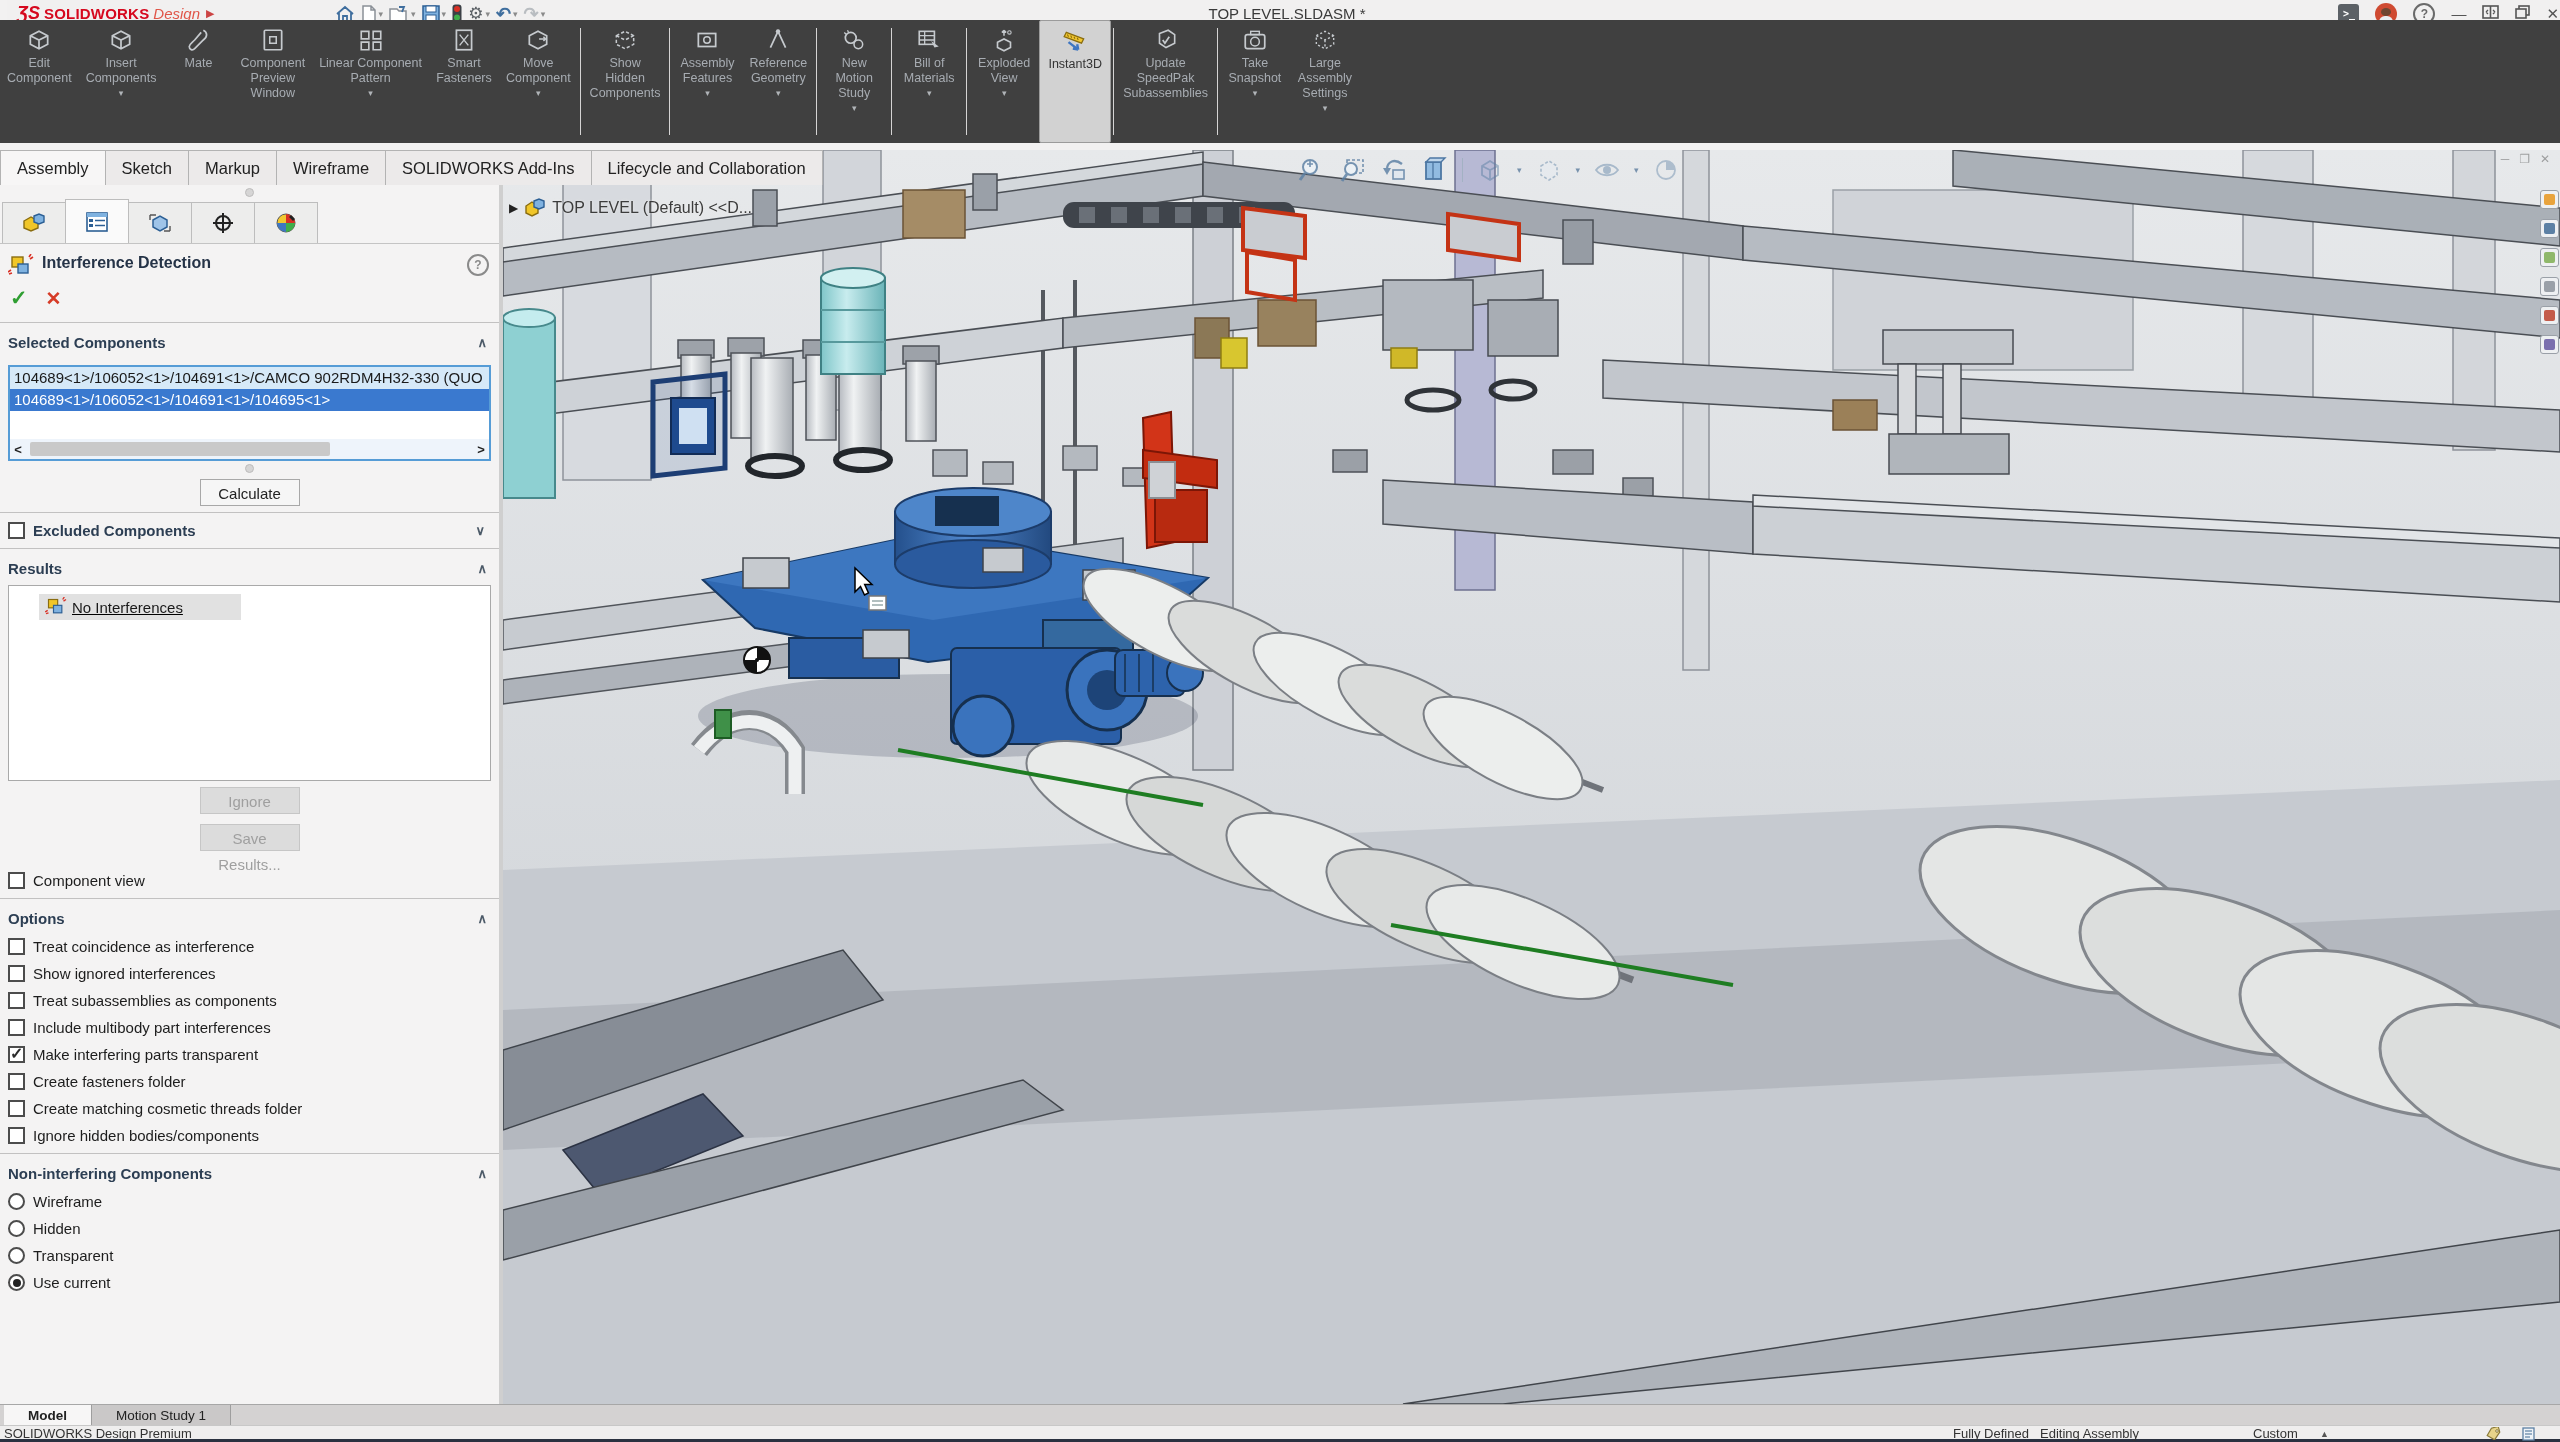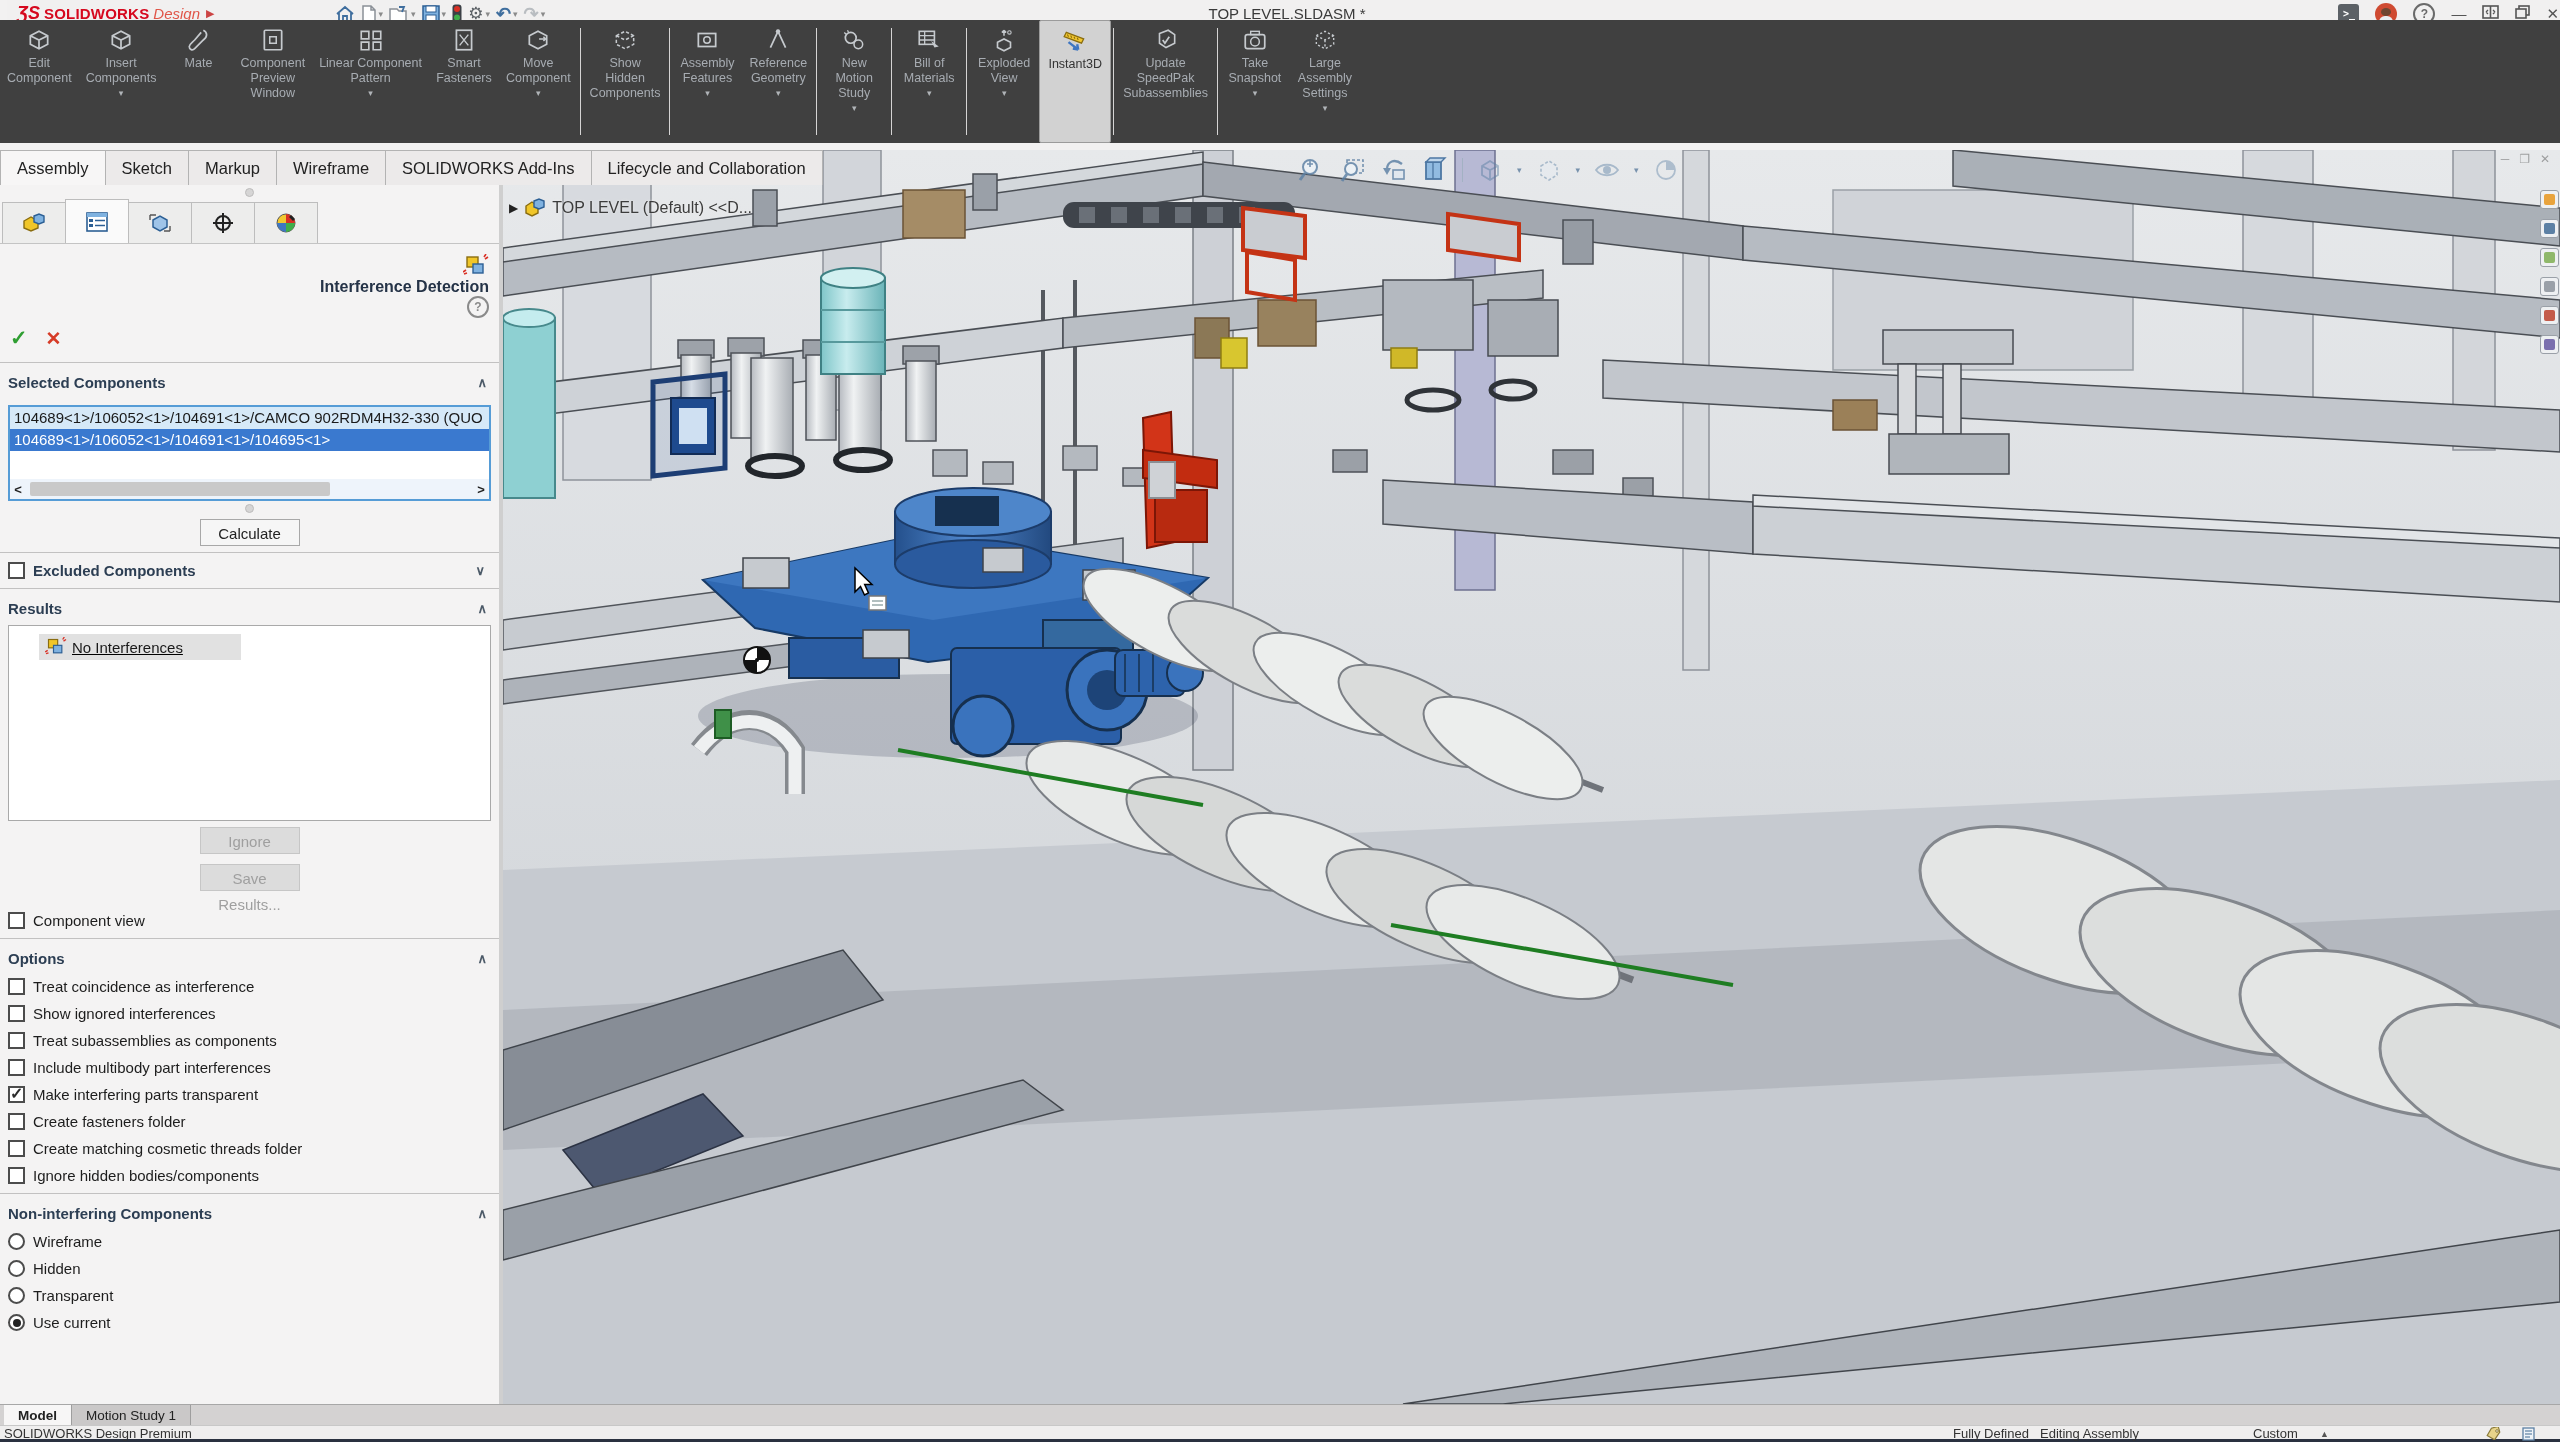--- a/index.html
+++ b/index.html
@@ -48,21 +48,21 @@
   .rightstrip{position:absolute;right:0;top:40px;width:22px;display:flex;flex-direction:column;align-items:center;gap:10px;z-index:5;}
   .rs-ic{width:17px;height:17px;border-radius:3px;border:1px solid #9aa0a8;background:#eef0f2;position:relative;}
   .rs-ic i{position:absolute;left:3px;top:3px;right:3px;bottom:3px;border-radius:2px;display:block;}
   .winghost{position:absolute;right:10px;top:2px;display:flex;gap:10px;opacity:.45;z-index:5;font-size:12px;color:#444;}
   
   .panel{position:absolute;left:0;top:185px;width:503px;height:1219px;background:#f4f3f3;border-right:4px solid #cfcfcf;z-index:4;box-sizing:border-box;}
   .grabdot{width:7px;height:7px;border-radius:50%;background:#d6d5d5;border:1px solid #bdbcbc;margin:3px auto 2px;}
   .ptabs{display:flex;align-items:flex-end;height:44px;border-bottom:1px solid #c4c4c4;padding-left:2px;}
   .ptab{width:62px;height:40px;background:#ededec;border:1px solid #bdbdbd;border-bottom:none;display:flex;align-items:center;justify-content:center;margin-right:-1px;}
   .ptab.active{background:#fafafa;height:43px;position:relative;z-index:2;}
-  .ptitle-row{display:flex;align-items:flex-end;padding:10px 10px 4px 8px;flex-direction:column;}
+  .ptitle-row{display:flex;align-items:flex-start;padding:10px 10px 4px 8px;}
   .ptitle{font-size:16px;font-weight:bold;color:#253347;margin-left:8px;flex:1;}
   .okrow{display:flex;align-items:center;gap:18px;padding:4px 0 8px 10px;}
   .okrow .ok{color:#2f9e32;font-size:21px;font-weight:bold;}
   .okrow .cancel{color:#d63b27;font-size:19px;font-weight:bold;}
   .pdiv{height:1px;background:#c2c1c1;margin:4px 0;}
   .sec-head{display:flex;align-items:center;padding:7px 12px 6px 8px;}
   .sec-head .st{font-size:15px;font-weight:bold;color:#2c3e53;flex:1;}
   .chev{color:#4c5a68;font-size:13px;font-weight:bold;}
   .sel-list{margin:8px 8px 0;border:2px solid #569cd6;background:#fff;height:92px;display:flex;flex-direction:column;}
   .sel-row{font-size:15px;line-height:22px;height:22px;white-space:nowrap;overflow:hidden;padding-left:4px;color:#1a1a1a;background:#d6e9f8;}
@@ -78,21 +78,21 @@
   .cbl{font-size:15px;color:#1d1d1d;}
   .cbl.bold{font-weight:bold;color:#2c3e53;}
   .results-box{margin:2px 8px;border:1px solid #a9a9a9;background:#fff;height:196px;padding-top:8px;box-sizing:border-box;}
   .res-item{display:flex;align-items:center;gap:5px;background:#e1e1e1;width:190px;margin-left:30px;padding:3px 6px;text-decoration:underline;}
   .res-item span{font-size:15px;color:#1a1a1a;}
   .radiorow{display:flex;align-items:center;padding:5px 8px;}
   .radio{width:17px;height:17px;border:2px solid #4c4c4c;border-radius:50%;background:#fff;margin-right:8px;position:relative;box-sizing:border-box;}
   .radio.selected:after{content:"";position:absolute;left:2.5px;top:2.5px;width:8px;height:8px;border-radius:50%;background:#222;}
   
   .bottomtabs{position:absolute;left:0;top:1404px;width:2560px;height:21px;background:#d4d2d2;border-top:1px solid #a7a7a7;display:flex;align-items:stretch;}
-  .btab{display:flex;align-items:center;padding:0 14px;font-size:13.5px;color:#222;background:#cac8c8;border-right:1px solid #9e9e9e;}
+  .btab{display:flex;align-items:center;padding:0 24px;font-size:13.5px;color:#222;background:#cac8c8;border-right:1px solid #9e9e9e;}
   .btab.active{background:#f7f6f6;font-weight:bold;border-right:1px solid #9e9e9e;}
   .statusbar{position:absolute;left:0;top:1425px;width:2560px;height:17px;background:#efeeee;border-top:1px solid #c8c8c8;border-bottom:3px solid #2a3140;font-size:13px;color:#333;box-sizing:border-box;}
   .sb-left{position:absolute;left:4px;top:0px;}
   .sb-it{position:absolute;top:0px;white-space:nowrap;}
 </style>
 </head>
 <body>
 
 <div id="app">
 

